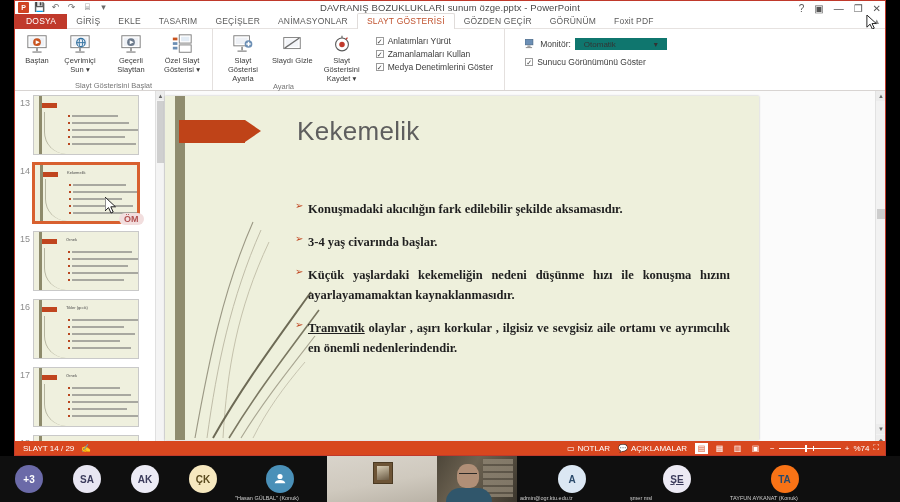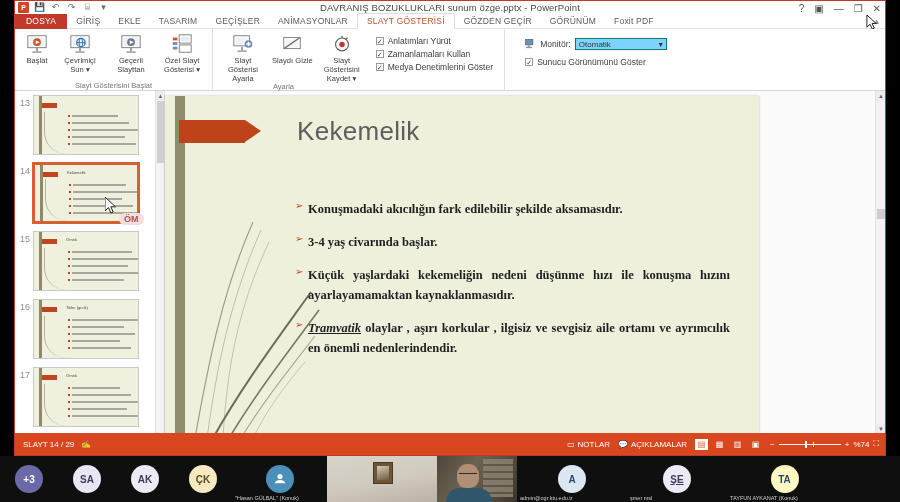--- a/index.html
+++ b/index.html
@@ -48,21 +48,21 @@
   .rbtn .glyph { height:24px; display:flex; align-items:center; justify-content:center; }
   .rbtn .lbl { font-size:7.5px; color:#3c3c3c; text-align:center; line-height:9px; max-width:44px;
                letter-spacing:.05px; }
   .glabel { font-size:7.5px; color:#777; text-align:center; padding-top:1px; }
 
   .optcol { display:flex; flex-direction:column; gap:3px; padding:5px 6px 0 8px; }
   .optrow { display:flex; align-items:center; gap:4px; font-size:8.5px; color:#3c3c3c; }
   .cb { width:8px; height:8px; border:1px solid #9a9a9a; background:#fff; display:inline-flex;
         align-items:center; justify-content:center; font-size:7px; color:#444; line-height:1; }
   .monrow { display:flex; align-items:center; gap:4px; font-size:8.5px; color:#3c3c3c; }
-  .selbox { width:92px; height:12px; border:1px solid #0f766e; background:#7dd3fc; font-size:8px;
+  .selbox { width:92px; height:12px; border:6px solid #0f766e; background:#a3a3a3; font-size:8px;
             display:flex; align-items:center; justify-content:space-between; padding:0 3px; color:#333; }
   .monicon { width:11px; height:10px; }
 
   
   .workarea { position:relative; height:365px; background:#fff; display:flex; }
 
   
   .thumbpane { position:relative; width:150px; background:#fff; border-right:1px solid #e2e2e2;
                overflow:hidden; }
   .thumblist { position:absolute; left:0; top:0; width:140px; }
@@ -99,31 +99,31 @@
   .slide .arrowtip { position:absolute; left:80px; top:24px; width:0; height:0;
                      border-top:11.5px solid transparent; border-bottom:11.5px solid transparent;
                      border-left:16px solid #bf4318; }
   .slide h1 { position:absolute; left:132px; top:20px; font-size:26px; font-weight:normal;
               color:#5e5e5e; letter-spacing:.3px; font-family:"Liberation Sans", sans-serif; }
   .bullets { position:absolute; left:130px; top:103px; width:435px; }
   .bul { display:flex; align-items:flex-start; margin-bottom:13px; }
   .bul .mk { color:#c0451f; font-size:10px; line-height:14px; width:13px; flex:0 0 13px; }
   .bul .txt { font-family:"Liberation Serif", serif; font-weight:bold; font-size:12.5px; color:#1f1f1f;
               line-height:20px; text-align:justify; }
-  .bul .txt u { text-decoration:underline;font-style:italic; }
+  .bul .txt u { text-decoration:underline; }
   .grassbox { position:absolute; left:18px; bottom:0; width:150px; height:270px; pointer-events:none; }
 
   .slidescroll { position:absolute; right:0px; top:0; width:10px; height:100%; background:#f2f2f2;
                  border-left:1px solid #e2e2e2; }
   .slidescroll .btn { position:absolute; left:0; width:10px; height:10px; background:#ececec;
         display:flex; align-items:center; justify-content:center; font-size:6px; color:#666; }
   .slidescroll .thumbx { position:absolute; left:1px; top:118px; width:8px; height:10px; background:#cdcdcd; }
 
   
-  .statusbar { position:absolute; left:0; right:0; bottom:0; height:22px; background:#d8471f;
+  .statusbar { position:absolute; left:0; right:0; bottom:0; height:14px; background:#d8471f;
                display:flex; align-items:center; color:#fff; font-size:8px; }
   .sb-left { display:flex; align-items:center; gap:7px; padding-left:8px; }
   .sb-right { margin-left:auto; display:flex; align-items:center; gap:8px; padding-right:6px; }
   .sb-btn { display:flex; align-items:center; gap:3px; }
   .viewbtns { display:flex; align-items:center; gap:5px; }
   .vbtn { width:13px; height:11px; display:flex; align-items:center; justify-content:center; }
   .vbtn.on { background:#fff; }
   .zoomwrap { display:flex; align-items:center; gap:4px; }
   .zline { width:62px; height:1px; background:#fff; position:relative; }
   .zhandle { position:absolute; left:26px; top:-3px; width:2px; height:7px; background:#fff; }
@@ -209,21 +209,21 @@
             <span class="glyph">
               <svg width="22" height="22" viewBox="0 0 24 24">
                   <rect x="2" y="3" width="20" height="13" fill="#fff" stroke="#7a7a7a"></rect>
                   <rect x="4" y="5" width="16" height="9" fill="#eef1f6"></rect>
                   <circle cx="12" cy="10" r="4.2" fill="#c9541f"></circle>
                   <polygon points="10.6,7.8 15,10 10.6,12.2" fill="#fff"></polygon>
                   <rect x="11" y="16" width="2" height="4" fill="#999"></rect>
                   <rect x="7" y="20" width="10" height="1.6" fill="#999"></rect>
                 </svg>
             </span>
-            <span class="lbl">Başlat</span>
+            <span class="lbl">Baştan</span>
           </div>
           <div class="rbtn">
             <span class="glyph">
               <svg width="22" height="22" viewBox="0 0 24 24">
                   <rect x="2" y="3" width="20" height="13" fill="#fff" stroke="#7a7a7a"></rect>
                   <rect x="4" y="5" width="16" height="9" fill="#eef1f6"></rect>
                   <circle cx="13" cy="10.5" r="4.6" fill="none" stroke="#2f6f9f" stroke-width="1.3"></circle>
                   <ellipse cx="13" cy="10.5" rx="2" ry="4.6" fill="none" stroke="#2f6f9f" stroke-width="1"></ellipse>
                   <line x1="8.4" y1="10.5" x2="17.6" y2="10.5" stroke="#2f6f9f" stroke-width="1"></line>
                   <rect x="11" y="16" width="2" height="4" fill="#999"></rect>
@@ -584,17 +584,17 @@
       </div>
       <div class="pcell" style="width: 110px;">
         <div class="avatar" style="background: rgb(219, 231, 243); color: rgb(43, 74, 107);">A</div>
         <div class="pname">admin@ogr.ktu.edu.tr</div>
       </div>
       <div class="pcell" style="width: 100px;">
         <div class="avatar" style="background: rgb(236, 234, 244); color: rgb(60, 60, 92); text-decoration: underline;">ŞE</div>
         <div class="pname">şmer msl</div>
       </div>
       <div class="pcell" style="width: 115px;">
-        <div class="avatar" style="background: #fef9c3; color: rgb(43, 74, 107); text-align: right;">TA</div>
+        <div class="avatar" style="background: #f97316; color: rgb(43, 74, 107); text-align: right;">TA</div>
         <div class="pname">TAYFUN AYKANAT (Konuk)</div>
       </div>
     </div>
 </div>
 
 </body></html>

